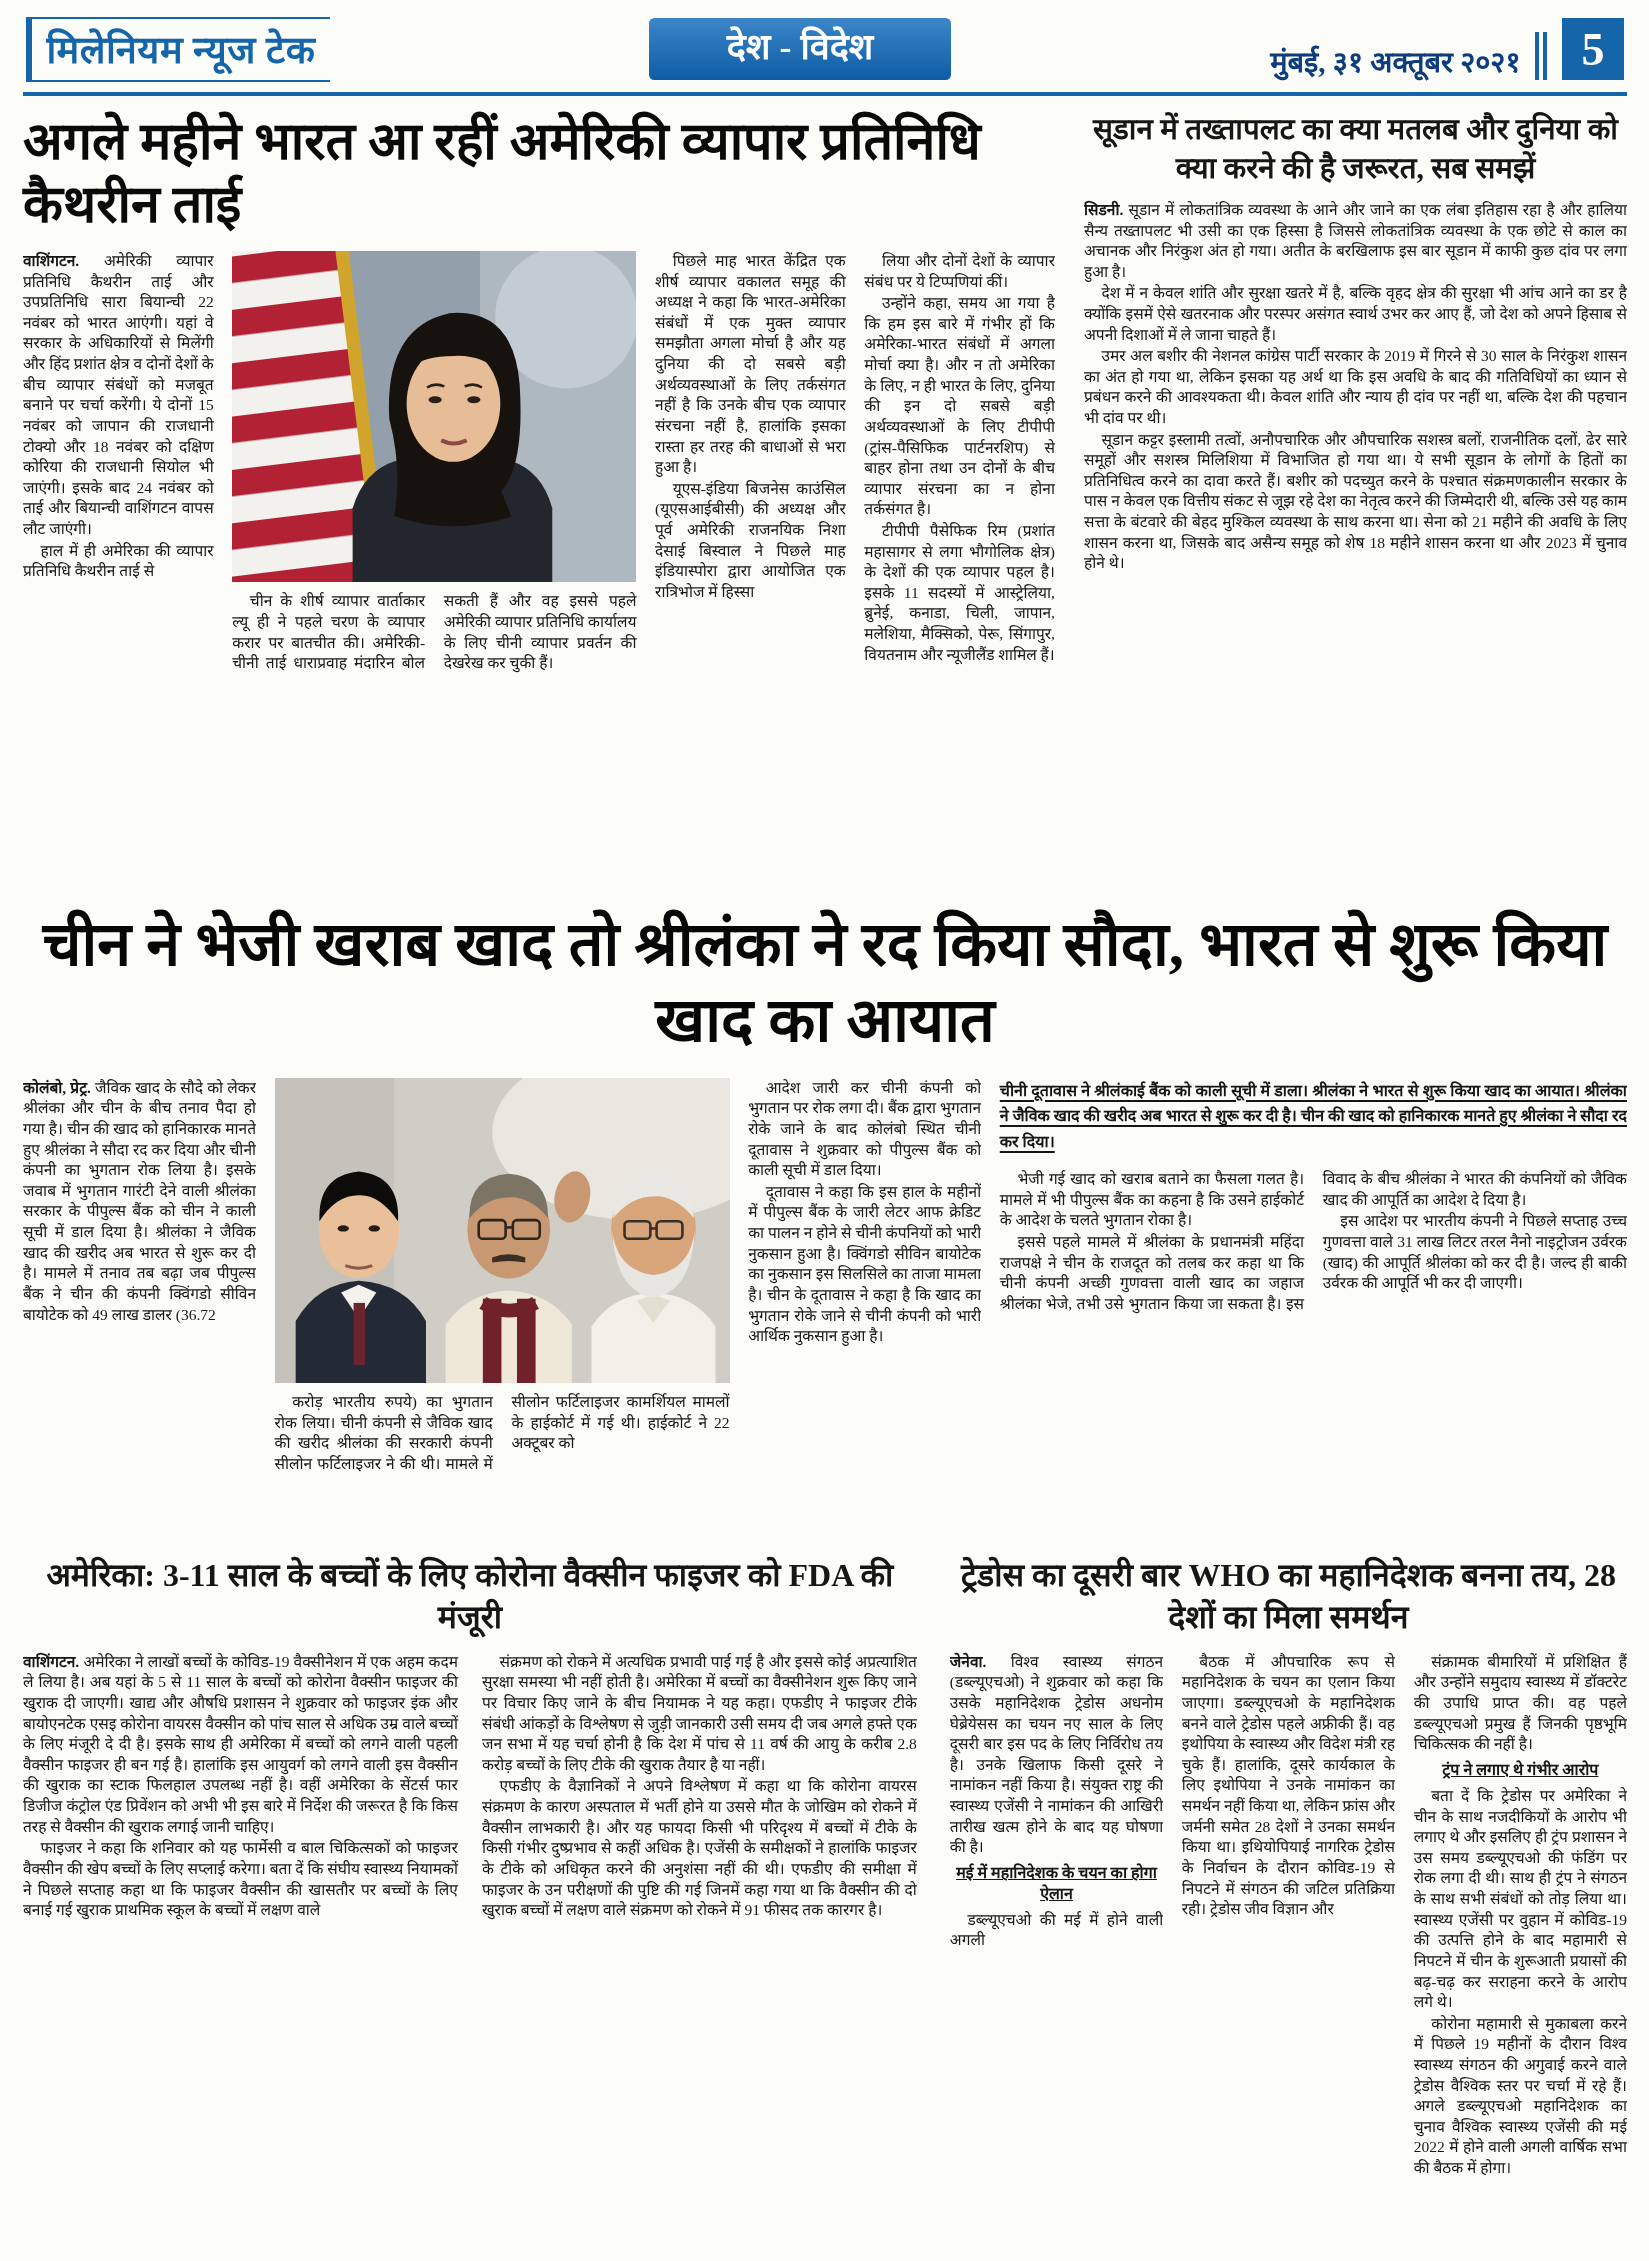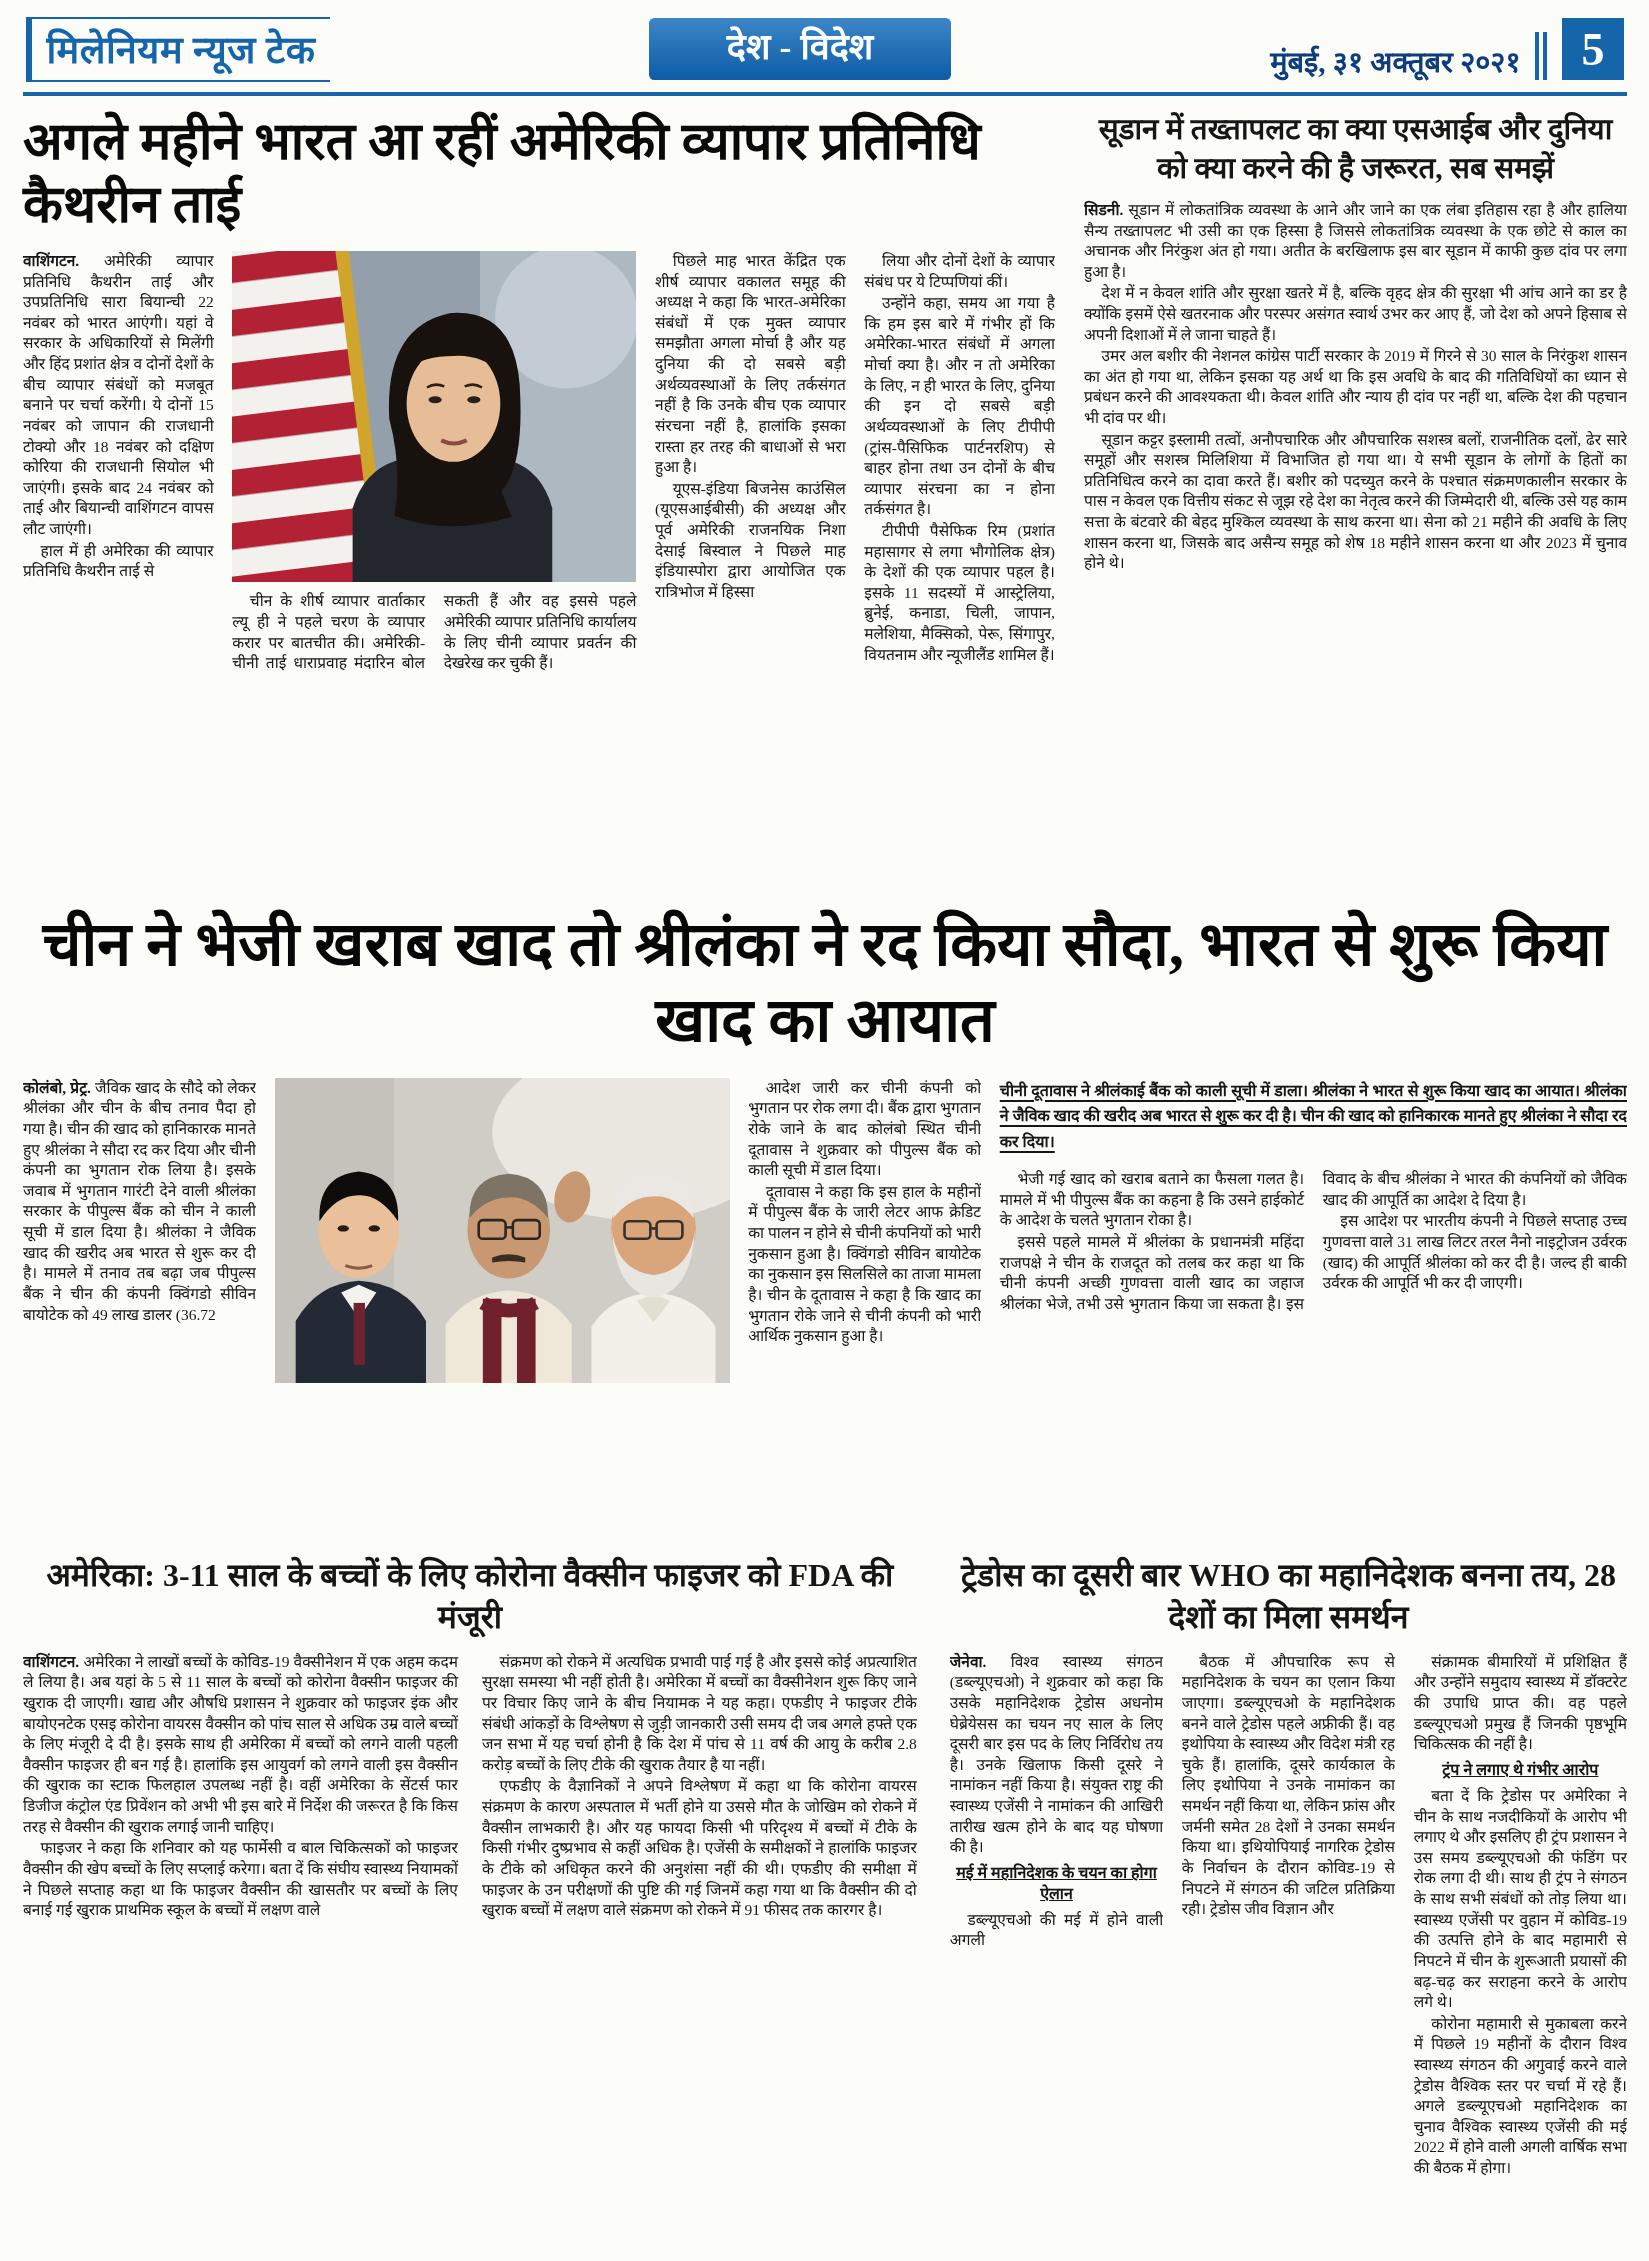--- a/index.html
+++ b/index.html
@@ -122,21 +122,21 @@
           </div>
         <div class="col">
             <p class="para">लिया और दोनों देशों के व्यापार संबंध पर ये टिप्पणियां कीं।</p>
             <p class="para">उन्होंने कहा, समय आ गया है कि हम इस बारे में गंभीर हों कि अमेरिका-भारत संबंधों में अगला मोर्चा क्या है। और न तो अमेरिका के लिए, न ही भारत के लिए, दुनिया की इन दो सबसे बड़ी अर्थव्यवस्थाओं के लिए टीपीपी (ट्रांस-पैसिफिक पार्टनरशिप) से बाहर होना तथा उन दोनों के बीच व्यापार संरचना का न होना तर्कसंगत है।</p>
             <p class="para">टीपीपी पैसेफिक रिम (प्रशांत महासागर से लगा भौगोलिक क्षेत्र) के देशों की एक व्यापार पहल है। इसके 11 सदस्यों में आस्ट्रेलिया, ब्रुनेई, कनाडा, चिली, जापान, मलेशिया, मैक्सिको, पेरू, सिंगापुर, वियतनाम और न्यूजीलैंड शामिल हैं।</p>
           </div>
       </div>
     </article>
 
     <article>
-      <h2 class="a2-head">सूडान में तख्तापलट का क्या एसआईब और दुनिया को क्या करने की है जरूरत, सब समझें</h2>
+      <h2 class="a2-head">सूडान में तख्तापलट का क्या मतलब और दुनिया को क्या करने की है जरूरत, सब समझें</h2>
       <div class="a2-body">
         <p class="para lead"><span class="dl">सिडनी.</span> <span>सूडान में लोकतांत्रिक व्यवस्था के आने और जाने का एक लंबा इतिहास रहा है और हालिया सैन्य तख्तापलट भी उसी का एक हिस्सा है जिससे लोकतांत्रिक व्यवस्था के एक छोटे से काल का अचानक और निरंकुश अंत हो गया। अतीत के बरखिलाफ इस बार सूडान में काफी कुछ दांव पर लगा हुआ है।</span></p>
         <div>
             <p class="para">देश में न केवल शांति और सुरक्षा खतरे में है, बल्कि वृहद क्षेत्र की सुरक्षा भी आंच आने का डर है क्योंकि इसमें ऐसे खतरनाक और परस्पर असंगत स्वार्थ उभर कर आए हैं, जो देश को अपने हिसाब से अपनी दिशाओं में ले जाना चाहते हैं।</p>
             <p class="para">उमर अल बशीर की नेशनल कांग्रेस पार्टी सरकार के 2019 में गिरने से 30 साल के निरंकुश शासन का अंत हो गया था, लेकिन इसका यह अर्थ था कि इस अवधि के बाद की गतिविधियों का ध्यान से प्रबंधन करने की आवश्यकता थी। केवल शांति और न्याय ही दांव पर नहीं था, बल्कि देश की पहचान भी दांव पर थी।</p>
             <p class="para">सूडान कट्टर इस्लामी तत्वों, अनौपचारिक और औपचारिक सशस्त्र बलों, राजनीतिक दलों, ढेर सारे समूहों और सशस्त्र मिलिशिया में विभाजित हो गया था। ये सभी सूडान के लोगों के हितों का प्रतिनिधित्व करने का दावा करते हैं। बशीर को पदच्युत करने के पश्चात संक्रमणकालीन सरकार के पास न केवल एक वित्तीय संकट से जूझ रहे देश का नेतृत्व करने की जिम्मेदारी थी, बल्कि उसे यह काम सत्ता के बंटवारे की बेहद मुश्किल व्यवस्था के साथ करना था। सेना को 21 महीने की अवधि के लिए शासन करना था, जिसके बाद असैन्य समूह को शेष 18 महीने शासन करना था और 2023 में चुनाव होने थे।</p>
           </div>
       </div>
     </article>
   </section>
@@ -178,20 +178,23 @@
             <path d="M 612 600 L 612 486 Q 652 424 732 420 Q 812 424 852 486 L 852 600 Z" fill="#f3f0e9"></path>
             <path d="M 700 436 L 732 478 L 764 436 L 732 424 Z" fill="#e2ded2"></path>
             <ellipse cx="732" cy="296" rx="82" ry="95" fill="#d9a67c"></ellipse>
             <path d="M 654 276 Q 652 196 732 190 Q 812 196 810 276 Q 774 232 732 234 Q 688 234 654 276 Z" fill="#eae8e4"></path>
             <path d="M 652 300 Q 658 418 732 430 Q 806 418 812 300 Q 802 378 732 386 Q 662 378 652 300 Z" fill="#e8e6e0"></path>
             <rect x="676" y="282" width="50" height="34" rx="8" fill="none" stroke="#35302a" stroke-width="5"></rect>
             <rect x="738" y="282" width="50" height="34" rx="8" fill="none" stroke="#35302a" stroke-width="5"></rect>
             <line x1="726" y1="296" x2="738" y2="296" stroke="#35302a" stroke-width="5"></line>
           </svg>
         </div>
+        <div class="underphoto">
+            <p class="para">करोड़ भारतीय रुपये) का भुगतान रोक लिया। चीनी कंपनी से जैविक खाद की खरीद श्रीलंका की सरकारी कंपनी सीलोन फर्टिलाइजर ने की थी। मामले में सीलोन फर्टिलाइजर कामर्शियल मामलों के हाईकोर्ट में गई थी। हाईकोर्ट ने 22 अक्टूबर को</p>
+          </div>
       </div>
       <div class="col">
           <p class="para">आदेश जारी कर चीनी कंपनी को भुगतान पर रोक लगा दी। बैंक द्वारा भुगतान रोके जाने के बाद कोलंबो स्थित चीनी दूतावास ने शुक्रवार को पीपुल्स बैंक को काली सूची में डाल दिया।</p>
           <p class="para">दूतावास ने कहा कि इस हाल के महीनों में पीपुल्स बैंक के जारी लेटर आफ क्रेडिट का पालन न होने से चीनी कंपनियों को भारी नुकसान हुआ है। क्विंगडो सीविन बायोटेक का नुकसान इस सिलसिले का ताजा मामला है। चीन के दूतावास ने कहा है कि खाद का भुगतान रोके जाने से चीनी कंपनी को भारी आर्थिक नुकसान हुआ है।</p>
         </div>
       <div>
         <div class="hbox">चीनी दूतावास ने श्रीलंकाई बैंक को काली सूची में डाला। श्रीलंका ने भारत से शुरू किया खाद का आयात। श्रीलंका ने जैविक खाद की खरीद अब भारत से शुरू कर दी है। चीन की खाद को हानिकारक मानते हुए श्रीलंका ने सौदा रद कर दिया।</div>
         <div class="rflow">
             <p class="para">भेजी गई खाद को खराब बताने का फैसला गलत है। मामले में भी पीपुल्स बैंक का कहना है कि उसने हाईकोर्ट के आदेश के चलते भुगतान रोका है।</p>
             <p class="para">इससे पहले मामले में श्रीलंका के प्रधानमंत्री महिंदा राजपक्षे ने चीन के राजदूत को तलब कर कहा था कि चीनी कंपनी अच्छी गुणवत्ता वाली खाद का जहाज श्रीलंका भेजे, तभी उसे भुगतान किया जा सकता है। इस विवाद के बीच श्रीलंका ने भारत की कंपनियों को जैविक खाद की आपूर्ति का आदेश दे दिया है।</p>

